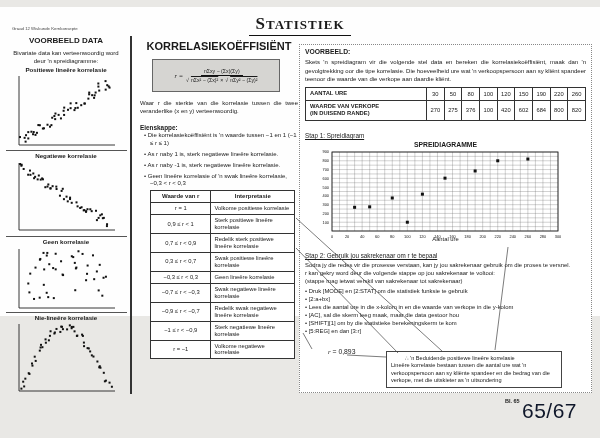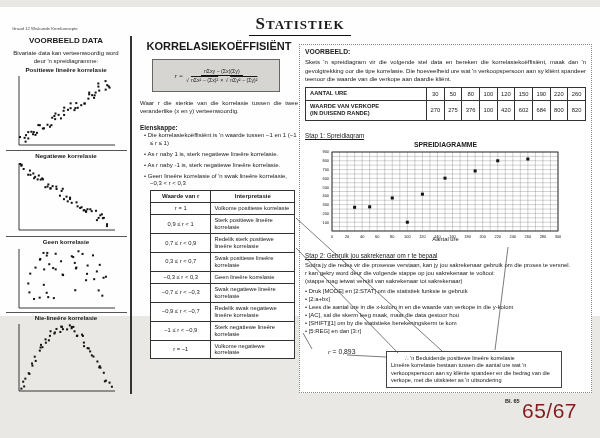--- a/index.html
+++ b/index.html
@@ -52,21 +52,21 @@
   .xlabel{font-size:5.8px;}
   .s2-line{font-size:5.9px;line-height:1.38;white-space:nowrap;}
   ul.calc{margin:0;padding:0;}
   ul.calc li{list-style:none;font-size:5.9px;line-height:1.36;padding-left:6px;text-indent:-6px;}
   ul.calc li::before{content:"•  ";}
   .result{font-size:6.8px;}
   .r-it{font-family:"Liberation Serif",serif;font-style:italic;}
   .note-box{border:1px solid #444;background:#fff;padding:3px 4px;font-size:5.6px;line-height:1.3;}
   .note-l1{padding-left:14px;}
   .page-ref{font-weight:bold;font-size:5.5px;}
-  .viewer-counter{font-size:21px;color:#7f1d1d;letter-spacing:0.5px;}
+  .viewer-counter{font-size:21px;color:#0f172a;letter-spacing:0.5px;}
 
   svg text{font-family:"Liberation Sans",sans-serif;}
   .overlay{pointer-events:none;}
 </style>
 </head>
 <body>
 
 <div class="screen">
   <div class="page">
 

